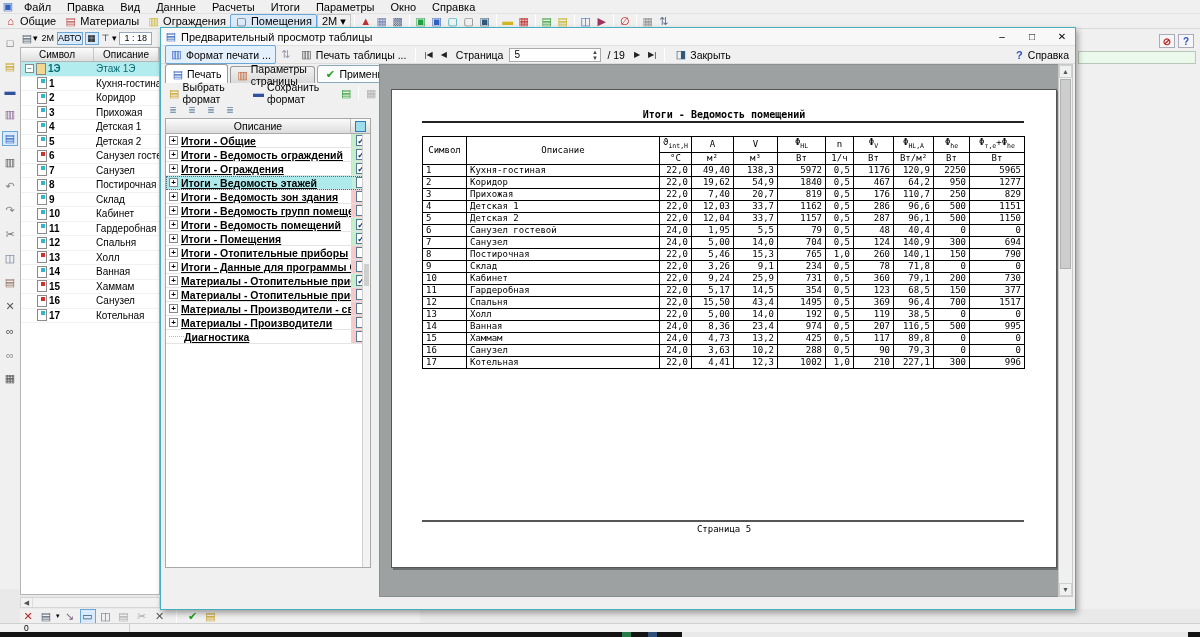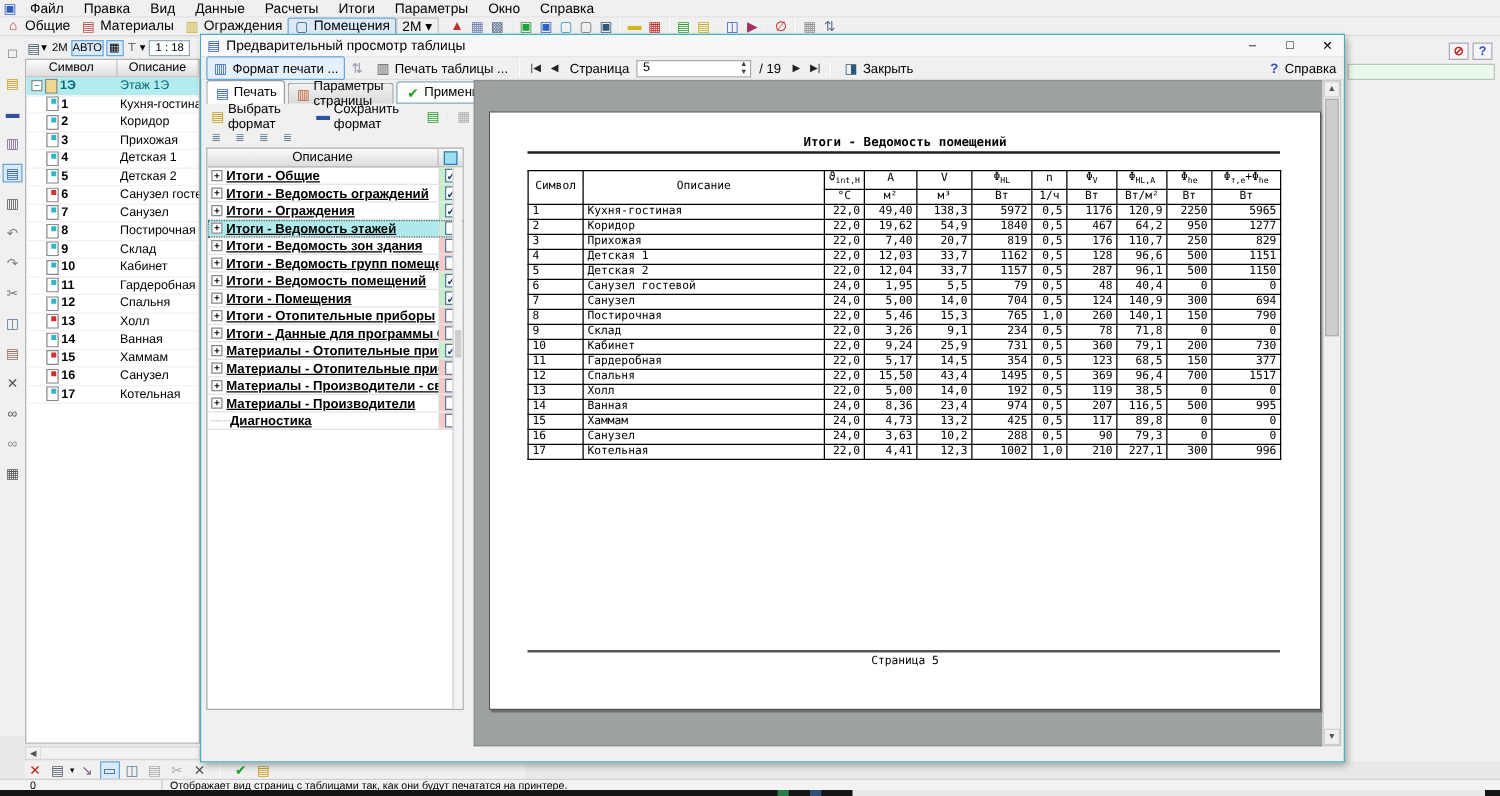--- a/index.html
+++ b/index.html
@@ -395,21 +395,20 @@
     <span class="ti" style="color: rgb(170, 170, 170);">▤</span>
     <span class="ti" style="color: rgb(170, 170, 170);">✂</span>
     <span class="ti" style="color: rgb(85, 85, 85);">✕</span>
     <span class="sep" style="margin: 0px 6px;"></span>
     <span class="ti" style="color: rgb(32, 160, 32);">✔</span>
     <span class="ti" style="color: rgb(200, 160, 32);">▤</span>
   </div>
 
 <div id="statusbar" class="abs">
   <div class="c1">0</div>
-  <div class="c2">Отображает вид страниц с таблицами так, как они будут печататся на принтере.</div>
 </div>
 <div id="taskstrip1" class="abs"></div>
 <div id="taskstrip2" class="abs"></div>
 <div class="task-ic abs" style="left:622px;background:#2a7a4a"></div>
 <div class="task-ic abs" style="left:648px;background:#30507a"></div>
 
 <div id="dialog" class="abs">
   <div id="dlg-title" class="abs">
     <span class="ti" style="width:12px;color:#3060c0">▤</span>
     <span>Предварительный просмотр таблицы</span>
@@ -694,21 +693,21 @@
               <td class="num">829</td>
             </tr>
             <tr>
               <td>4</td>
               <td>Детская 1</td>
               <td class="num">22,0</td>
               <td class="num">12,03</td>
               <td class="num">33,7</td>
               <td class="num">1162</td>
               <td class="num">0,5</td>
-              <td class="num">128</td>
+              <td class="num">286</td>
               <td class="num">96,6</td>
               <td class="num">500</td>
               <td class="num">1151</td>
             </tr>
             <tr>
               <td>5</td>
               <td>Детская 2</td>
               <td class="num">22,0</td>
               <td class="num">12,04</td>
               <td class="num">33,7</td>

